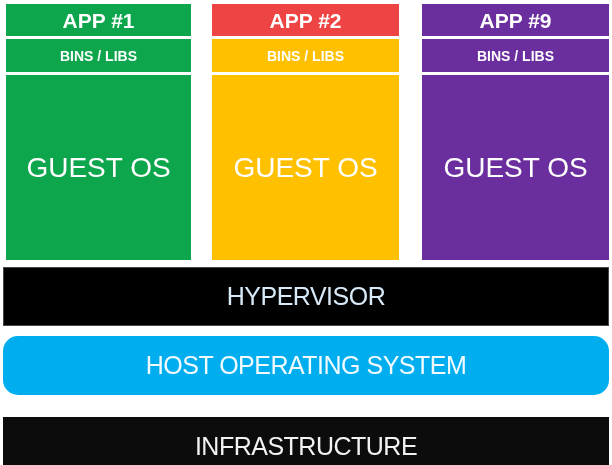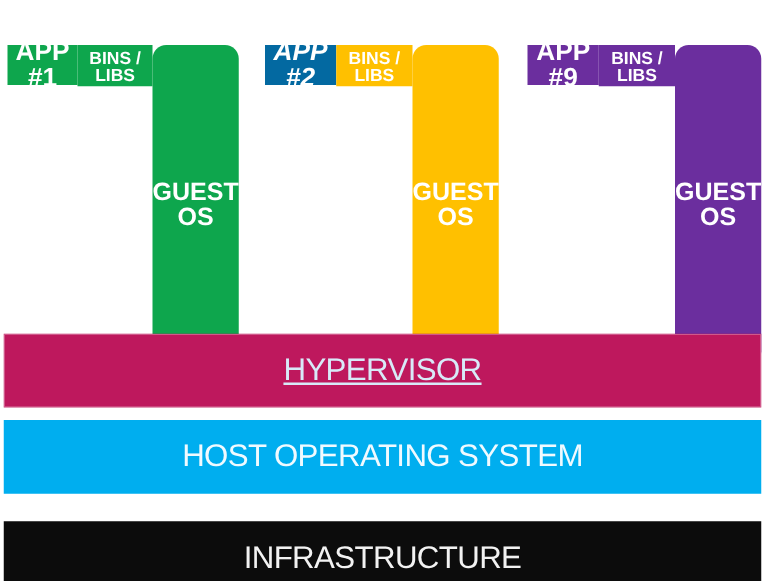--- a/index.html
+++ b/index.html
@@ -10,37 +10,36 @@
     background: #ffffff;
     font-family: "Liberation Sans", sans-serif;
     overflow: hidden;
   }
   
   .col {
     position: absolute;
     top: 4px;
     height: 256px;
     display: flex;
-    flex-direction: row;
-    margin-top: 32px;
+    flex-direction: column;
   }
   .col-1 { left: 6px;   width: 185px; }
   .col-2 { left: 212px; width: 187px; }
   .col-3 { left: 422px; width: 187px; }
   .row {
     display: flex;
     align-items: center;
     justify-content: center;
     color: #ffffff;
     text-align: center;
     line-height: 1;
   }
   .row-app  { height: 32px; font-size: 21px; font-weight: 700; margin-bottom: 3px; }
   .row-bins { height: 33px; font-size: 14px; font-weight: 700; margin-bottom: 3px; }
-  .row-os   { flex: 1; font-size: 20px; font-weight: 700; border-radius: 11px; }
+  .row-os   { flex: 1; font-size: 28px; font-weight: 400; }
   
   .layer {
     position: absolute;
     left: 3px;
     width: 606px;
     display: flex;
     align-items: center;
     justify-content: center;
     font-size: 25px;
     font-weight: 400;
@@ -56,30 +55,30 @@
 
 <div class="canvas">
 
   <div class="col col-1">
     <div class="row row-app" style="background-color: rgb(14, 166, 77);">APP #1</div>
     <div class="row row-bins" style="background-color: rgb(14, 166, 77);">BINS / LIBS</div>
     <div class="row row-os" style="background-color: rgb(14, 166, 77);">GUEST OS</div>
   </div>
 
   <div class="col col-2">
-    <div class="row row-app" style="background-color: #0369a1; font-style: italic;">APP #2</div>
+    <div class="row row-app" style="background-color: #ef4444;">APP #2</div>
     <div class="row row-bins" style="background-color: rgb(255, 192, 0);">BINS / LIBS</div>
     <div class="row row-os" style="background-color: rgb(255, 192, 0);">GUEST OS</div>
   </div>
 
   <div class="col col-3">
     <div class="row row-app" style="background-color: rgb(107, 46, 158);">APP #9</div>
     <div class="row row-bins" style="background-color: rgb(107, 46, 158);">BINS / LIBS</div>
     <div class="row row-os" style="background-color: rgb(107, 46, 158);">GUEST OS</div>
   </div>
 
-  <div class="layer layer-hypervisor" style="background-color: #be185d; color: rgb(216, 234, 248); text-decoration: underline;">HYPERVISOR</div>
+  <div class="layer layer-hypervisor" style="background-color: #000000; color: rgb(216, 234, 248);">HYPERVISOR</div>
 
-  <div class="layer layer-host" style="background-color: rgb(0, 174, 239); color: rgb(240, 250, 255);">HOST OPERATING SYSTEM</div>
+  <div class="layer layer-host" style="background-color: rgb(0, 174, 239); color: rgb(240, 250, 255); border-radius: 15px;">HOST OPERATING SYSTEM</div>
 
   <div class="layer layer-infra" style="background-color: rgb(12, 12, 12); color: rgb(242, 242, 242);">INFRASTRUCTURE</div>
 
 </div>
 
 </body></html>

